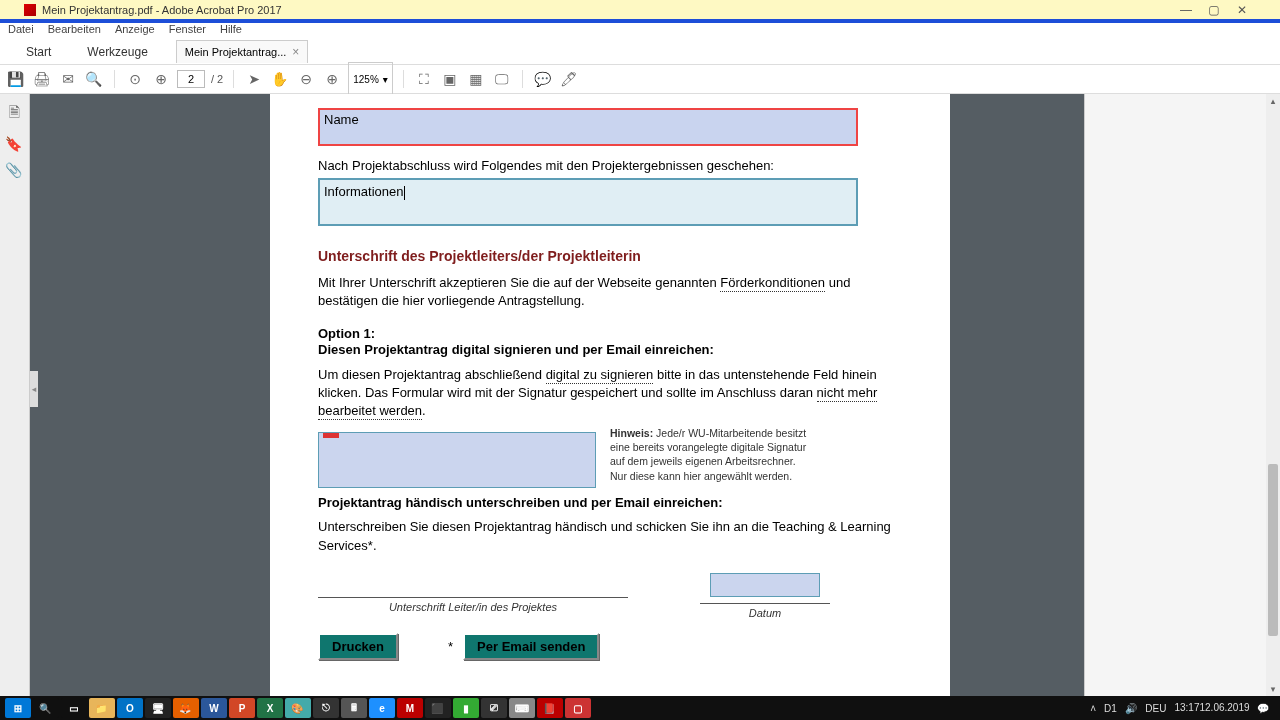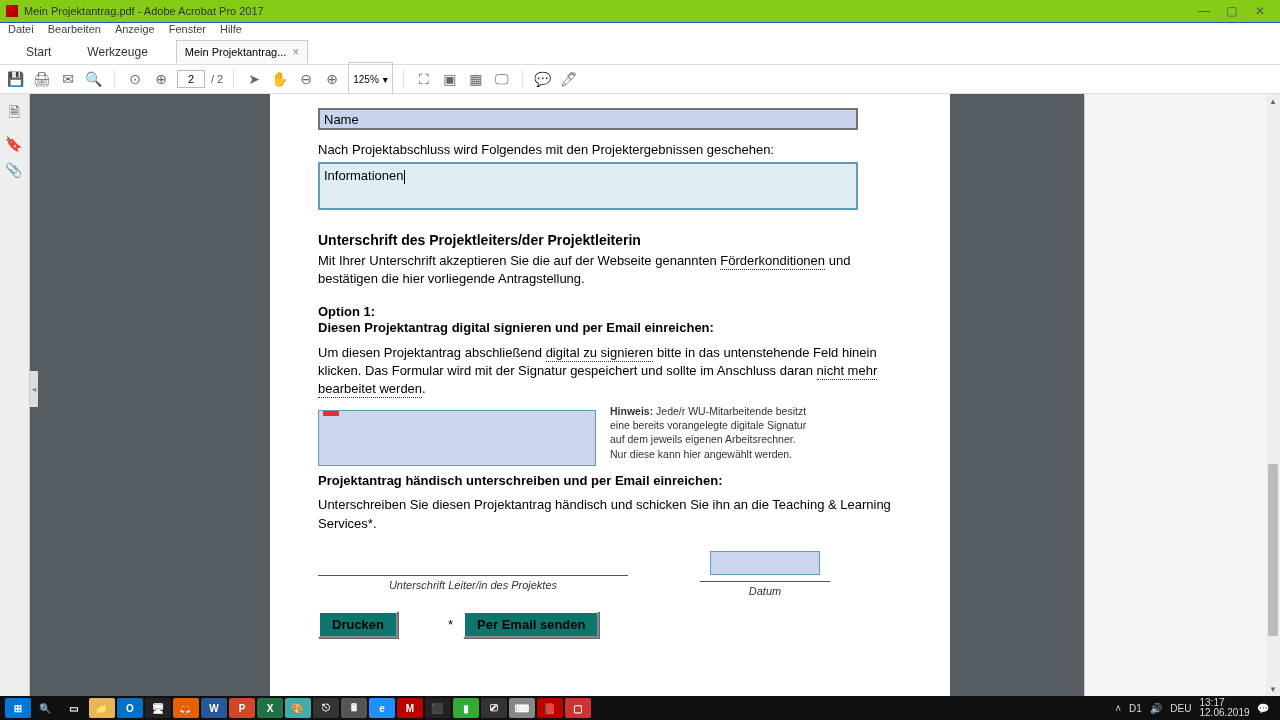--- a/index.html
+++ b/index.html
@@ -1,17 +1,17 @@
 <!DOCTYPE html>
 <html><head>
 <meta charset="utf-8">
 <style>
 *{box-sizing:border-box;margin:0;padding:0}
 body{font-family:"Segoe UI",Arial,sans-serif;font-size:12px;overflow:hidden;width:1280px;height:720px;background:#fff;position:relative}
-.titlebar{height:23px;background:#84cc16;display:flex;align-items:center;padding:0 6px;border-bottom:1px solid #1d4ed8}
+.titlebar{height:23px;background:#fef9c3;display:flex;align-items:center;padding:0 24px;border-bottom:4px solid #1d4ed8}
 .titlebar .pdf-ic{width:12px;height:12px;background:linear-gradient(135deg,#d00,#a00);margin-right:6px}
 .titlebar .title{font-size:11px;color:#333}
 .titlebar .winbtns{margin-left:auto;display:flex}
 .titlebar .winbtns span{width:28px;height:18px;display:flex;align-items:center;justify-content:center;font-size:12px;color:#555;cursor:pointer}
 .menubar{height:16px;display:flex;gap:14px;padding:0 8px;font-size:11px;color:#444;align-items:flex-start}
 .menubar span{cursor:pointer}
 .tabsrow{height:26px;display:flex;align-items:center;border-bottom:1px solid #ddd;padding-left:8px;gap:0}
 .tabsrow .tab{padding:4px 18px;font-size:12px;color:#333;cursor:pointer}
 .tabsrow .filetab{background:#f9f9f9;border:1px solid #ccc;border-bottom:none;padding:4px 8px;display:flex;align-items:center;gap:6px;font-size:11px;margin-left:10px}
 .filetab .close{color:#888;font-size:12px;cursor:pointer}
@@ -29,24 +29,24 @@
 .rightpanel{width:196px;background:#f5f5f5;border-left:1px solid #ccc}
 .sbar{position:absolute;right:0;top:0;width:14px;height:100%;background:#eee}
 .sbar .up{height:14px;display:flex;align-items:center;justify-content:center;color:#666;font-size:9px}
 .sbar .track{height:calc(100% - 28px);position:relative}
 .sbar .thumb{position:absolute;top:62%;left:2px;width:10px;height:30%;background:#bbb;border-radius:2px}
 .sbar .dn{height:14px;display:flex;align-items:center;justify-content:center;color:#666;font-size:9px}
 .collapse{position:absolute;left:0;top:46%;width:8px;height:36px;background:#ddd;display:flex;align-items:center;justify-content:center;color:#888;font-size:9px;cursor:pointer}
 
 .doc{padding:0 48px;font-family:Verdana,Arial,sans-serif;color:#000}
 .doc .lbl{font-size:13px;margin-bottom:5px;margin-top:2px}
-.field-red{width:540px;height:22px;border:2px solid #737373;background:#c9d4ef;padding:2px 4px;font-size:13px;margin-bottom:12px}
+.field-red{width:540px;height:38px;border:2px solid #ef4444;background:#c9d4ef;padding:2px 4px;font-size:13px;margin-bottom:12px}
 .field-blue{width:540px;height:48px;border:2px solid #5d9db5;background:#e0eef4;padding:4px 4px;font-size:13px;margin-bottom:22px;position:relative}
 .field-blue .cursor{border-right:1px solid #000;display:inline-block;height:14px;vertical-align:middle}
-.sec-title{color:#000000;font-weight:bold;font-size:14px;margin-bottom:4px}
+.sec-title{color:#7f1d1d;font-weight:bold;font-size:14px;margin-bottom:10px}
 .para{font-size:13px;line-height:1.4;margin-bottom:6px}
 .dotted{border-bottom:1px dotted #333;padding-bottom:1px}
 .bold{font-weight:bold}
 .opt-head{font-size:13px;font-weight:bold;margin-top:16px}
 .sigbox{width:278px;height:56px;background:#cbd5ee;border:1px solid #5d9db5;margin-top:6px;position:relative}
 .sigbox .tag{width:16px;height:5px;background:#d33;position:absolute;top:0;left:4px}
 .hinweis{font-size:10.5px;line-height:1.35;color:#333}
 .sigrow{display:flex;gap:14px;align-items:flex-start;margin-bottom:6px}
 .sigsection{display:flex;gap:72px;margin-top:18px}
 .sigslot{display:flex;flex-direction:column;align-items:center}
@@ -54,21 +54,21 @@
 .sigslot.small .datebox{width:110px;height:24px;background:#cbd5ee;border:1px solid #5d9db5;margin-bottom:6px}
 .sigslot.small .line{width:130px}
 .slotlbl{font-size:11px;font-style:italic;color:#333}
 .btnrow{display:flex;gap:50px;align-items:center;margin-top:14px}
 .pdfbtn{background:#0f766e;border:2px solid #888;border-top-color:#fff;border-left-color:#fff;box-shadow:1px 1px 0 #666;padding:4px 12px;font-size:13px;font-weight:bold;cursor:pointer;font-family:Arial}
 .star{font-size:13px}
 
 .taskbar{position:absolute;bottom:0;left:0;right:0;height:24px;background:#101010;display:flex;align-items:center;padding:0 4px}
 .taskbar .app{width:26px;height:20px;border-radius:2px;margin:0 1px;display:flex;align-items:center;justify-content:center;font-size:10px;font-weight:bold}
 .tray{margin-left:auto;display:flex;align-items:center;gap:8px;color:#ddd;font-size:10px;padding-right:6px}
-.tray .clock{display:flex;flex-direction:column;line-height:1}
+.tray .clock{display:flex;flex-direction:row;line-height:1}
 </style>
 </head>
 <body>
 
 <div class="titlebar">
   <div class="pdf-ic"></div>
   <div class="title">Mein Projektantrag.pdf - Adobe Acrobat Pro 2017</div>
   <div class="winbtns">
     <span>―</span>
     <span>▢</span>

